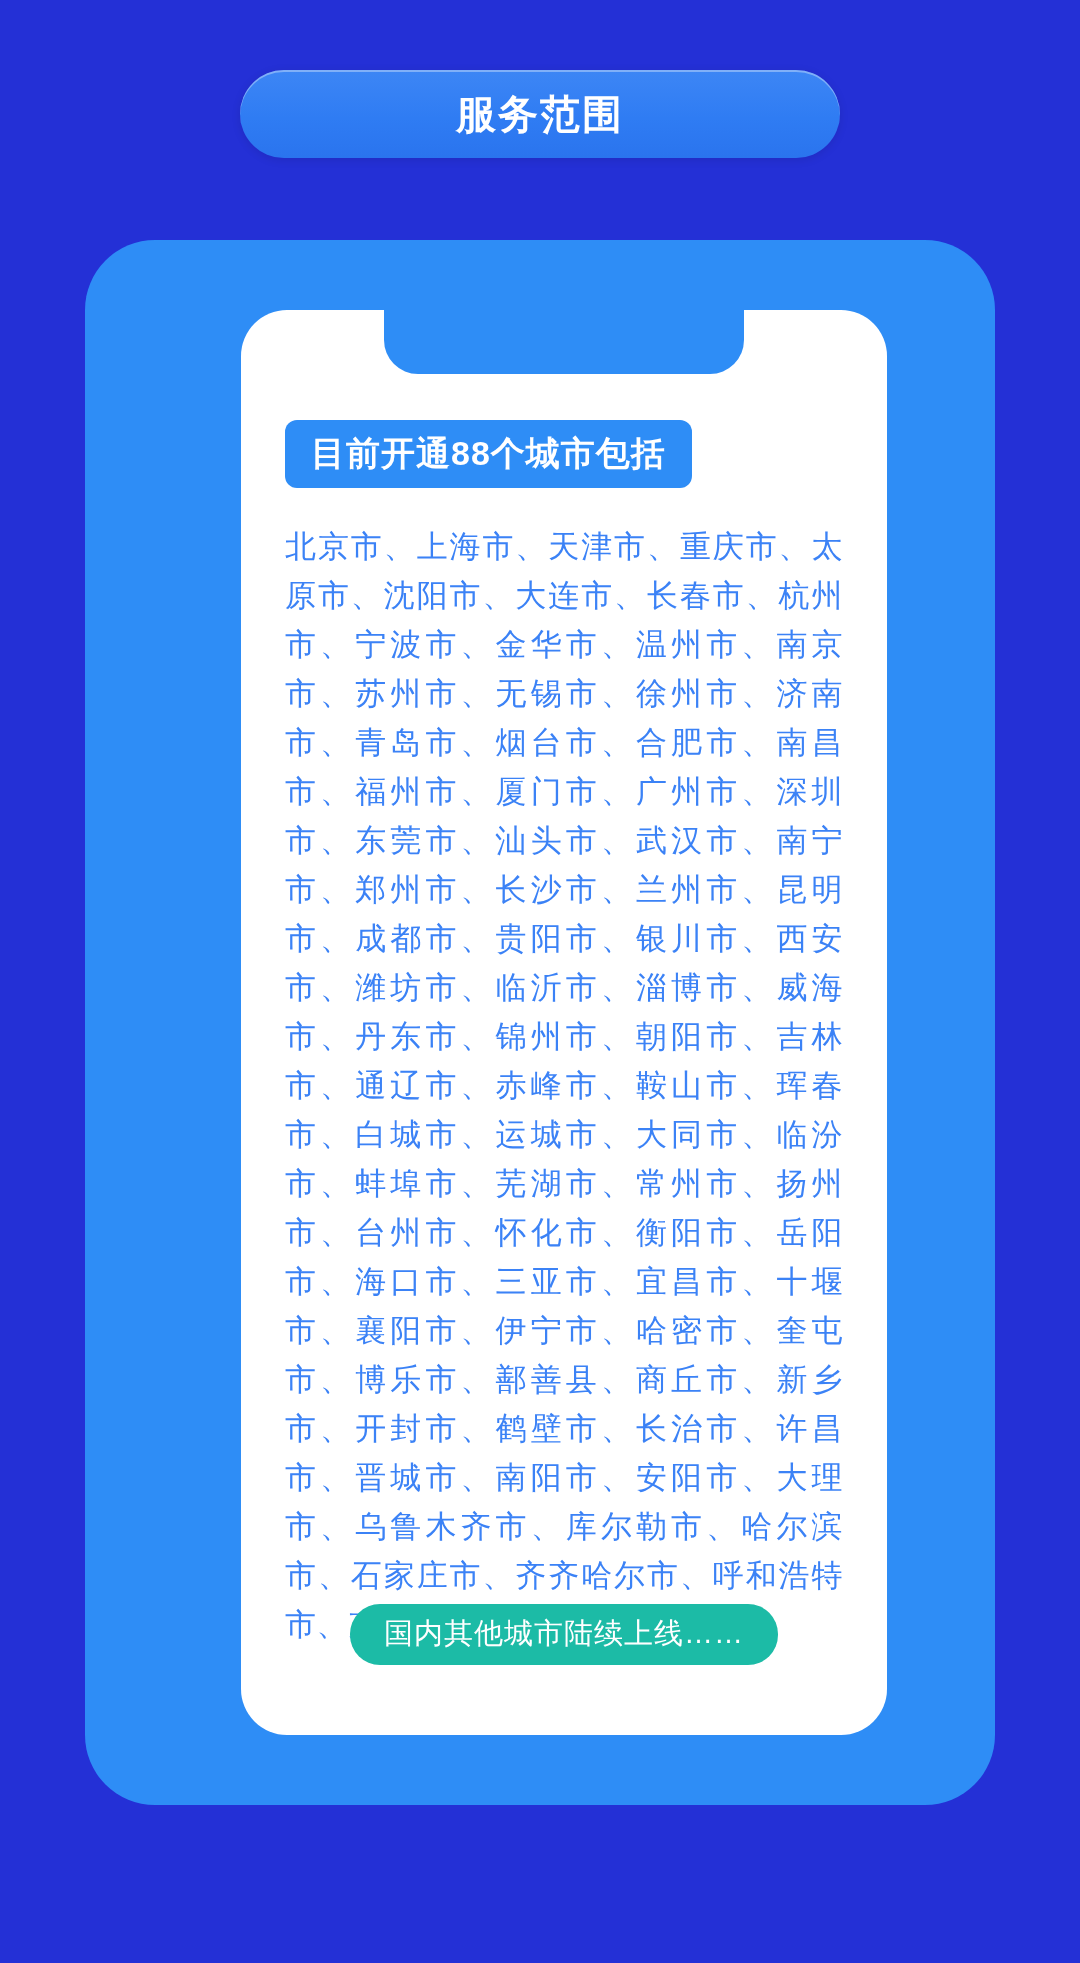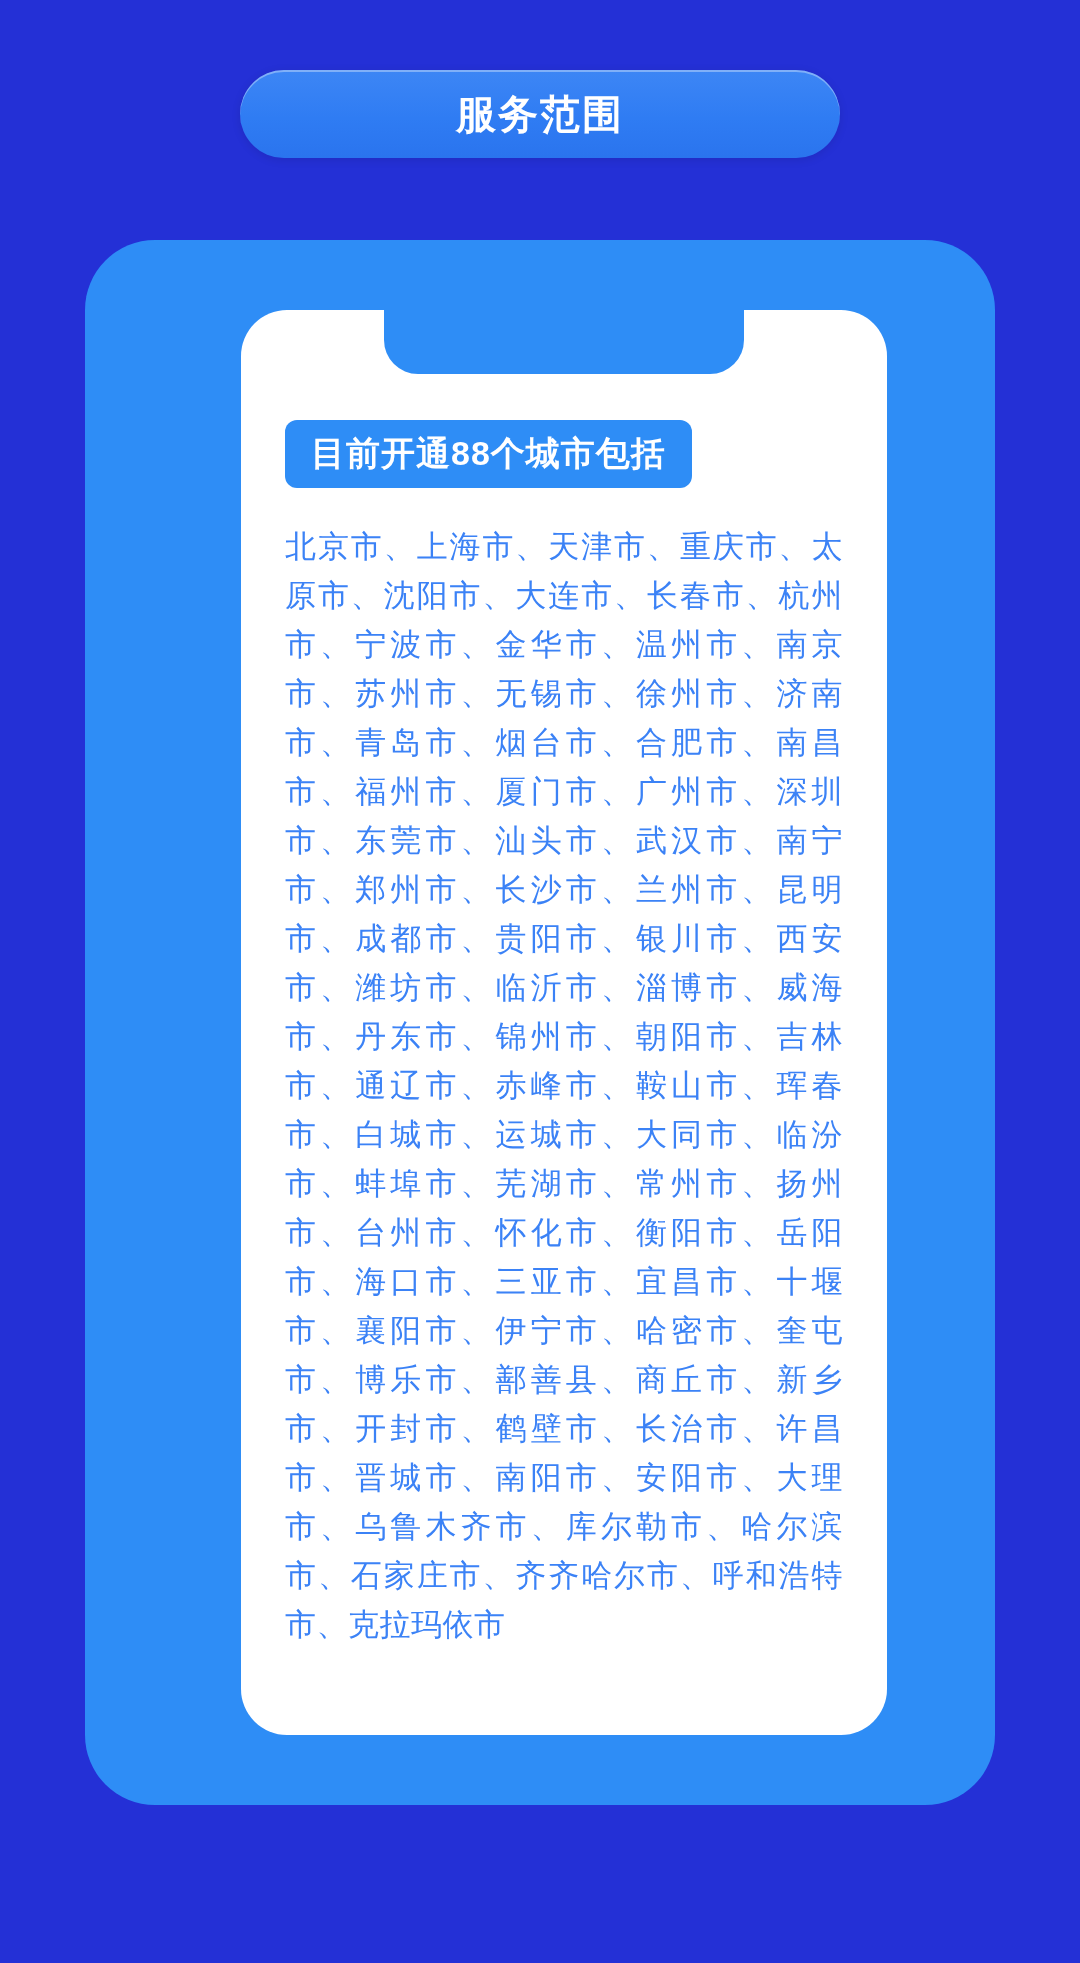--- a/index.html
+++ b/index.html
@@ -144,16 +144,19 @@
   <div class="phone-frame">
     <div class="phone-screen">
       <div class="notch"></div>
 
       <div class="content">
         <div class="section-badge">目前开通88个城市包括</div>
 
         <div class="city-list">北京市、上海市、天津市、重庆市、太原市、沈阳市、大连市、长春市、杭州市、宁波市、金华市、温州市、南京市、苏州市、无锡市、徐州市、济南市、青岛市、烟台市、合肥市、南昌市、福州市、厦门市、广州市、深圳市、东莞市、汕头市、武汉市、南宁市、郑州市、长沙市、兰州市、昆明市、成都市、贵阳市、银川市、西安市、潍坊市、临沂市、淄博市、威海市、丹东市、锦州市、朝阳市、吉林市、通辽市、赤峰市、鞍山市、珲春市、白城市、运城市、大同市、临汾市、蚌埠市、芜湖市、常州市、扬州市、台州市、怀化市、衡阳市、岳阳市、海口市、三亚市、宜昌市、十堰市、襄阳市、伊宁市、哈密市、奎屯市、博乐市、鄯善县、商丘市、新乡市、开封市、鹤壁市、长治市、许昌市、晋城市、南阳市、安阳市、大理市、乌鲁木齐市、库尔勒市、哈尔滨市、石家庄市、齐齐哈尔市、呼和浩特市、克拉玛依市</div>
       </div>
 
+      <div class="footnote-wrap">
+        <div class="footnote-pill">国内其他城市陆续上线……</div>
+      </div>
     </div>
   </div>
 
 </div>
 
 </body></html>

